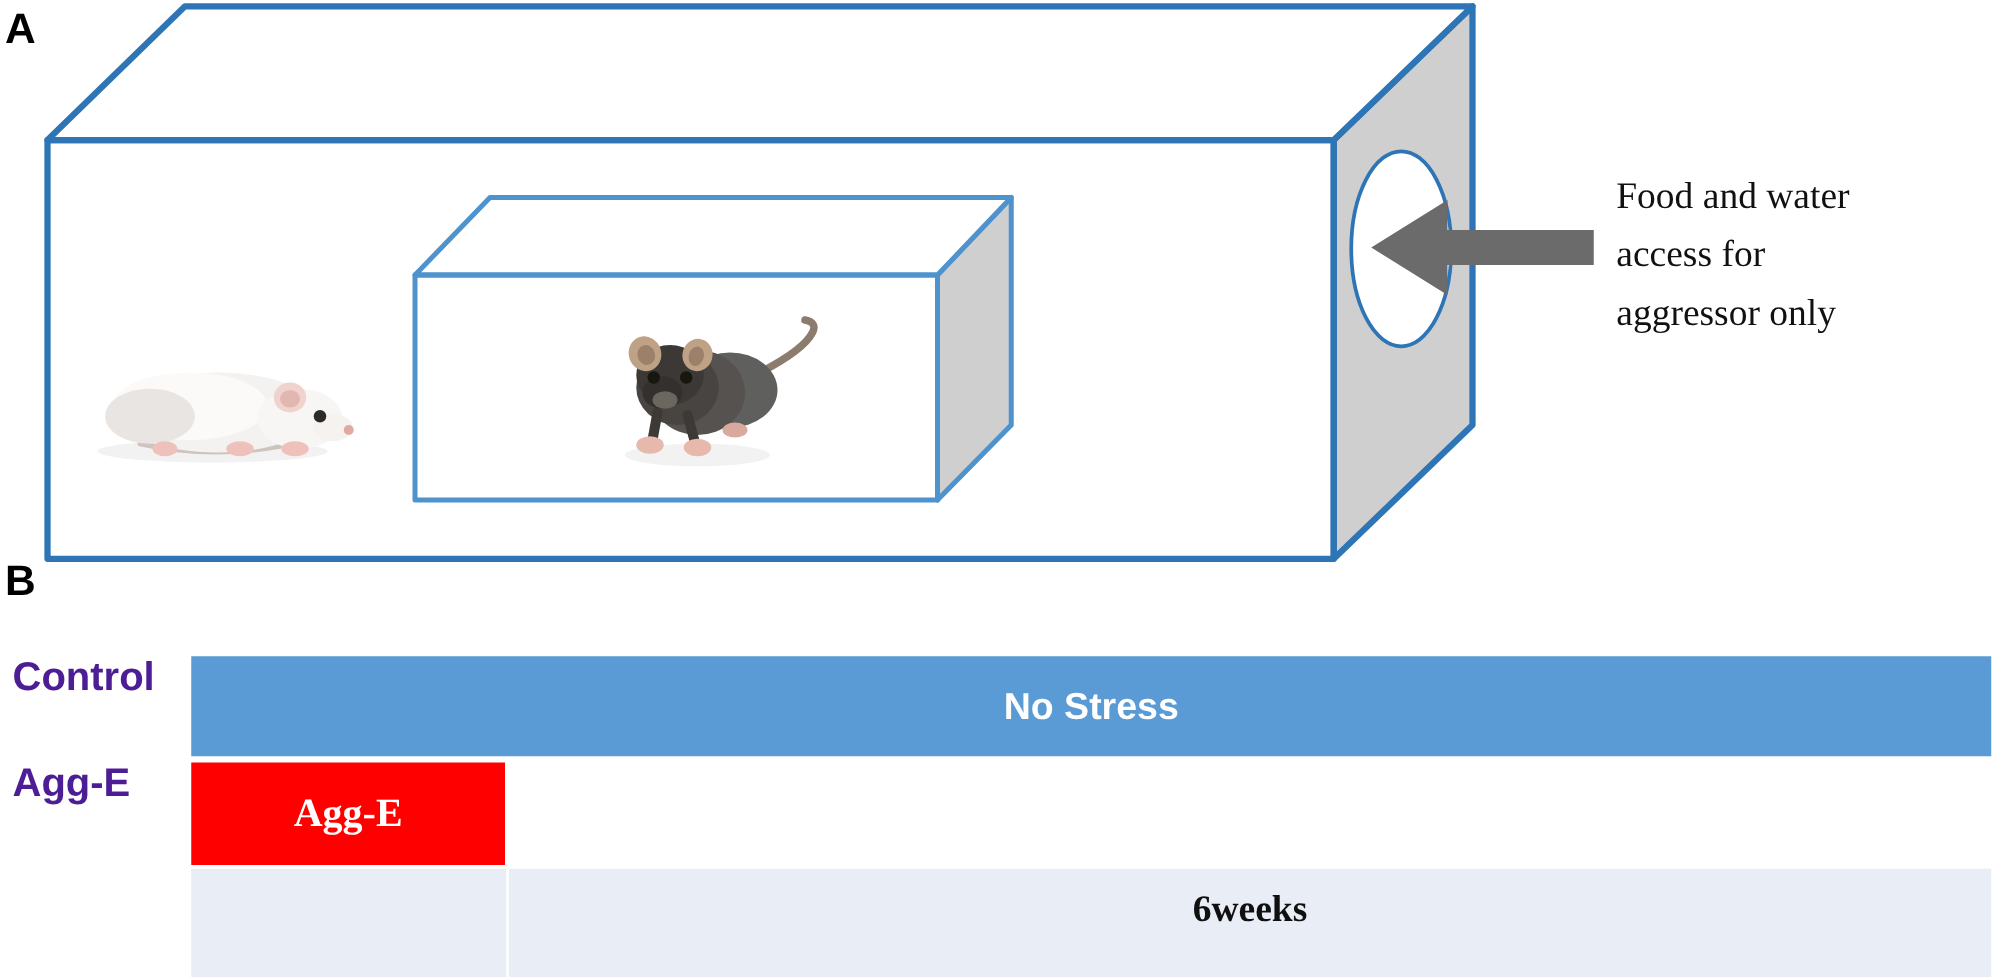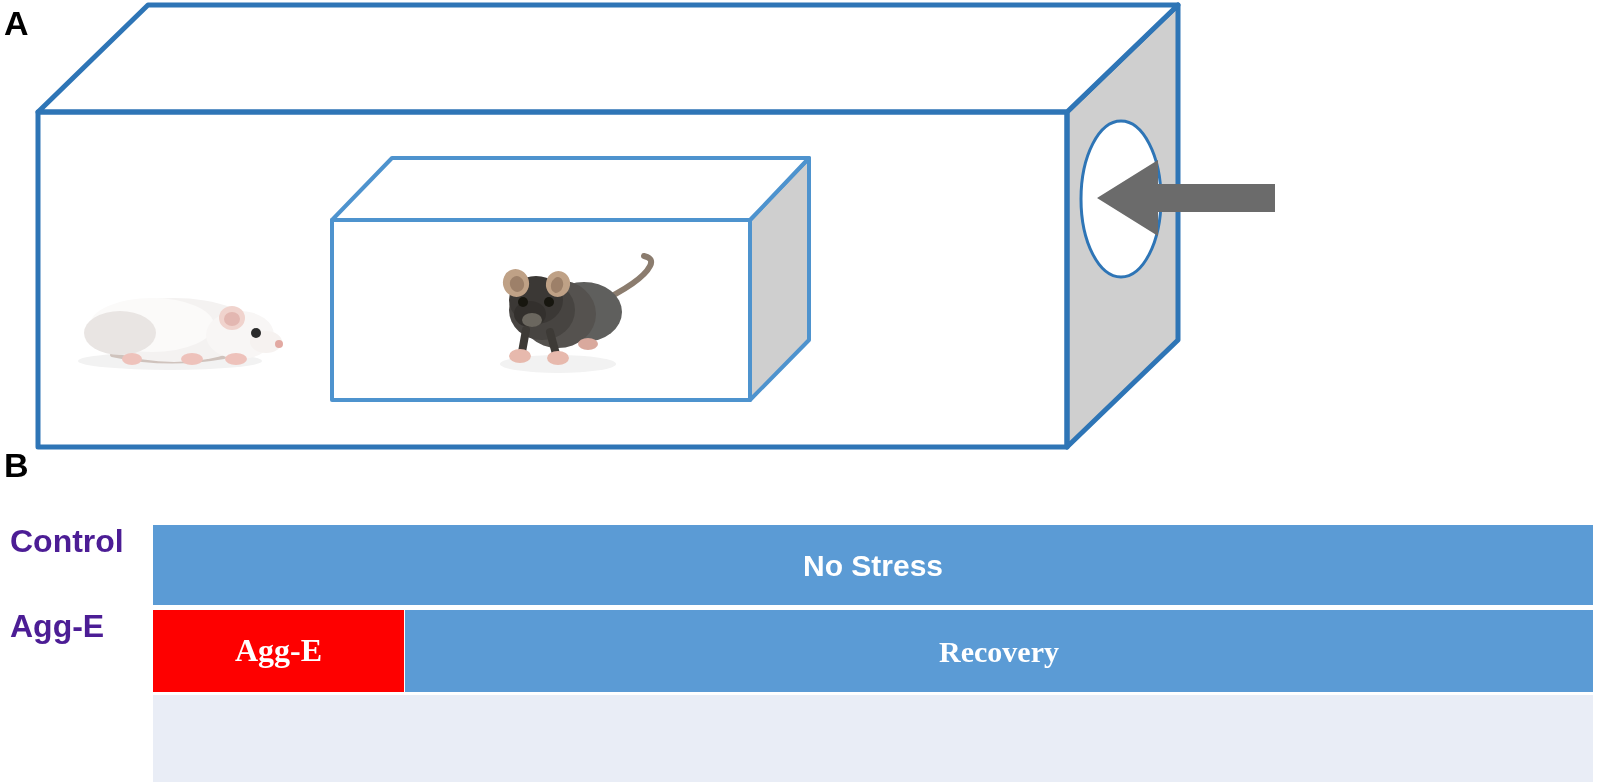--- a/index.html
+++ b/index.html
@@ -240,38 +240,41 @@
 
         <path d="M 34 78 L 30 100" stroke="#3d3a36" stroke-width="8" stroke-linecap="round"></path>
         <path d="M 58 80 L 64 102" stroke="#3d3a36" stroke-width="8" stroke-linecap="round"></path>
 
         <ellipse cx="28" cy="104" rx="11" ry="7" fill="#e7b9ad"></ellipse>
         <ellipse cx="66" cy="106" rx="11" ry="7" fill="#e7b9ad"></ellipse>
         <ellipse cx="96" cy="92" rx="10" ry="6" fill="#d9a99d"></ellipse>
       </g>
     </svg>
 
+    <div id="food-water-note">
+      <div>Food and water</div>
+      <div>access for</div>
+      <div>aggressor only</div>
+    </div>
   </div>
 
   <div id="panel-b">
 
     <span class="panel-letter" id="panel-b-letter" style="top:8px;left:4px;">B</span>
 
     <span class="row-label" id="label-control">Control</span>
     <span class="row-label" id="label-agge">Agg-E</span>
 
     <div class="bar" id="bar-control">
       <span class="bar-text">No Stress</span>
     </div>
 
     <div class="bar" id="bar-stress">
       <span class="bar-text">Agg-E</span>
     </div>
 
-    <div class="bar" id="bar-recovery">
-      <span class="bar-text">Recovery</span>
-    </div>
 
     <div id="duration-band">
+      <div class="duration-cell" id="duration-recovery">6weeks</div>
     </div>
   </div>
 
 </div>
 
 </body></html>

